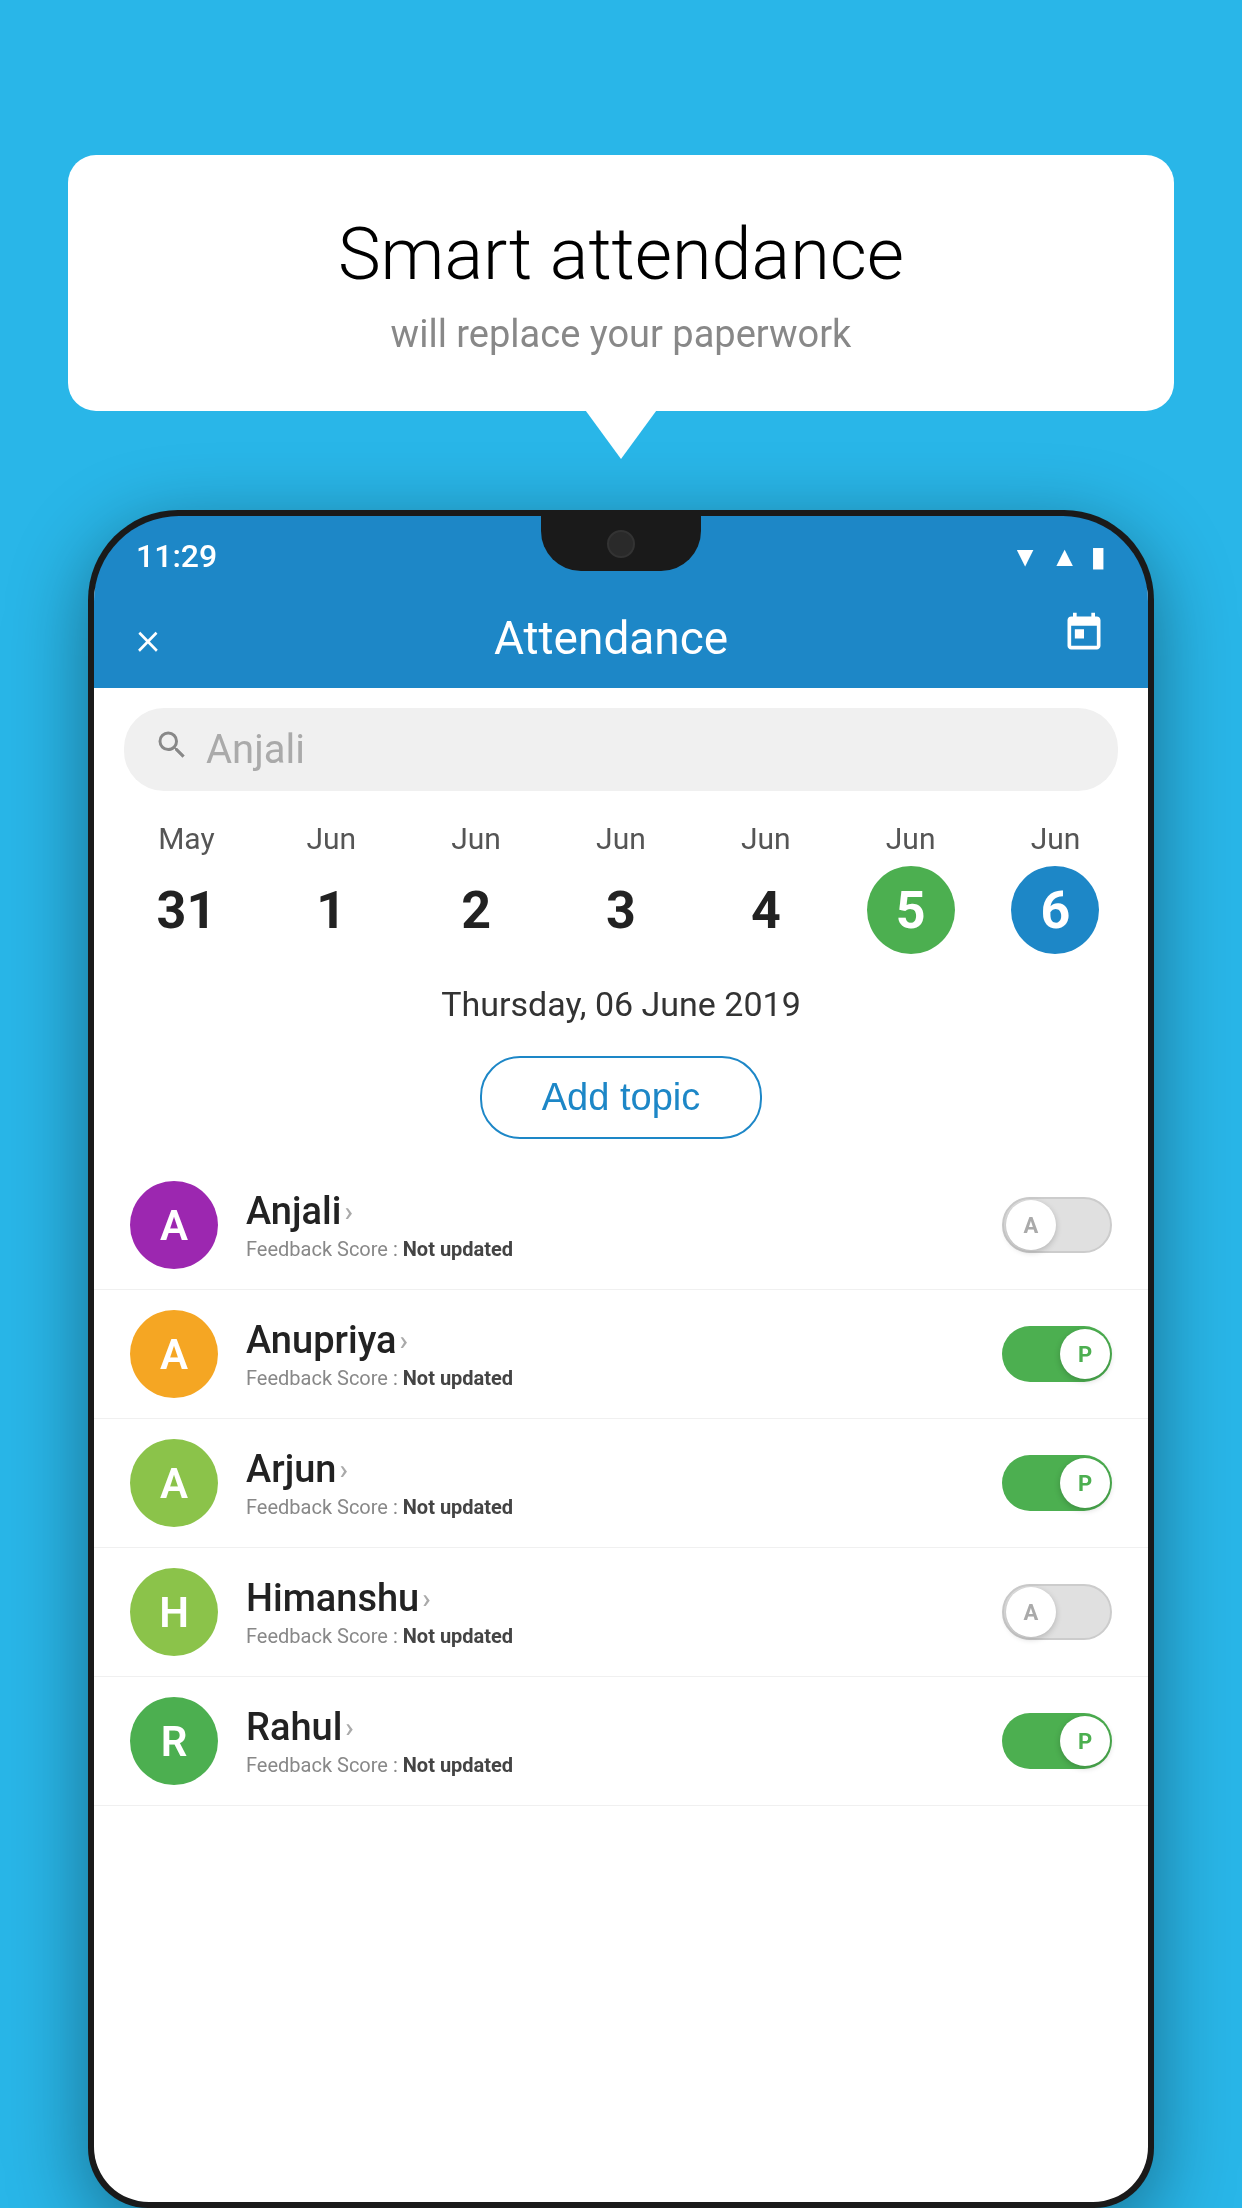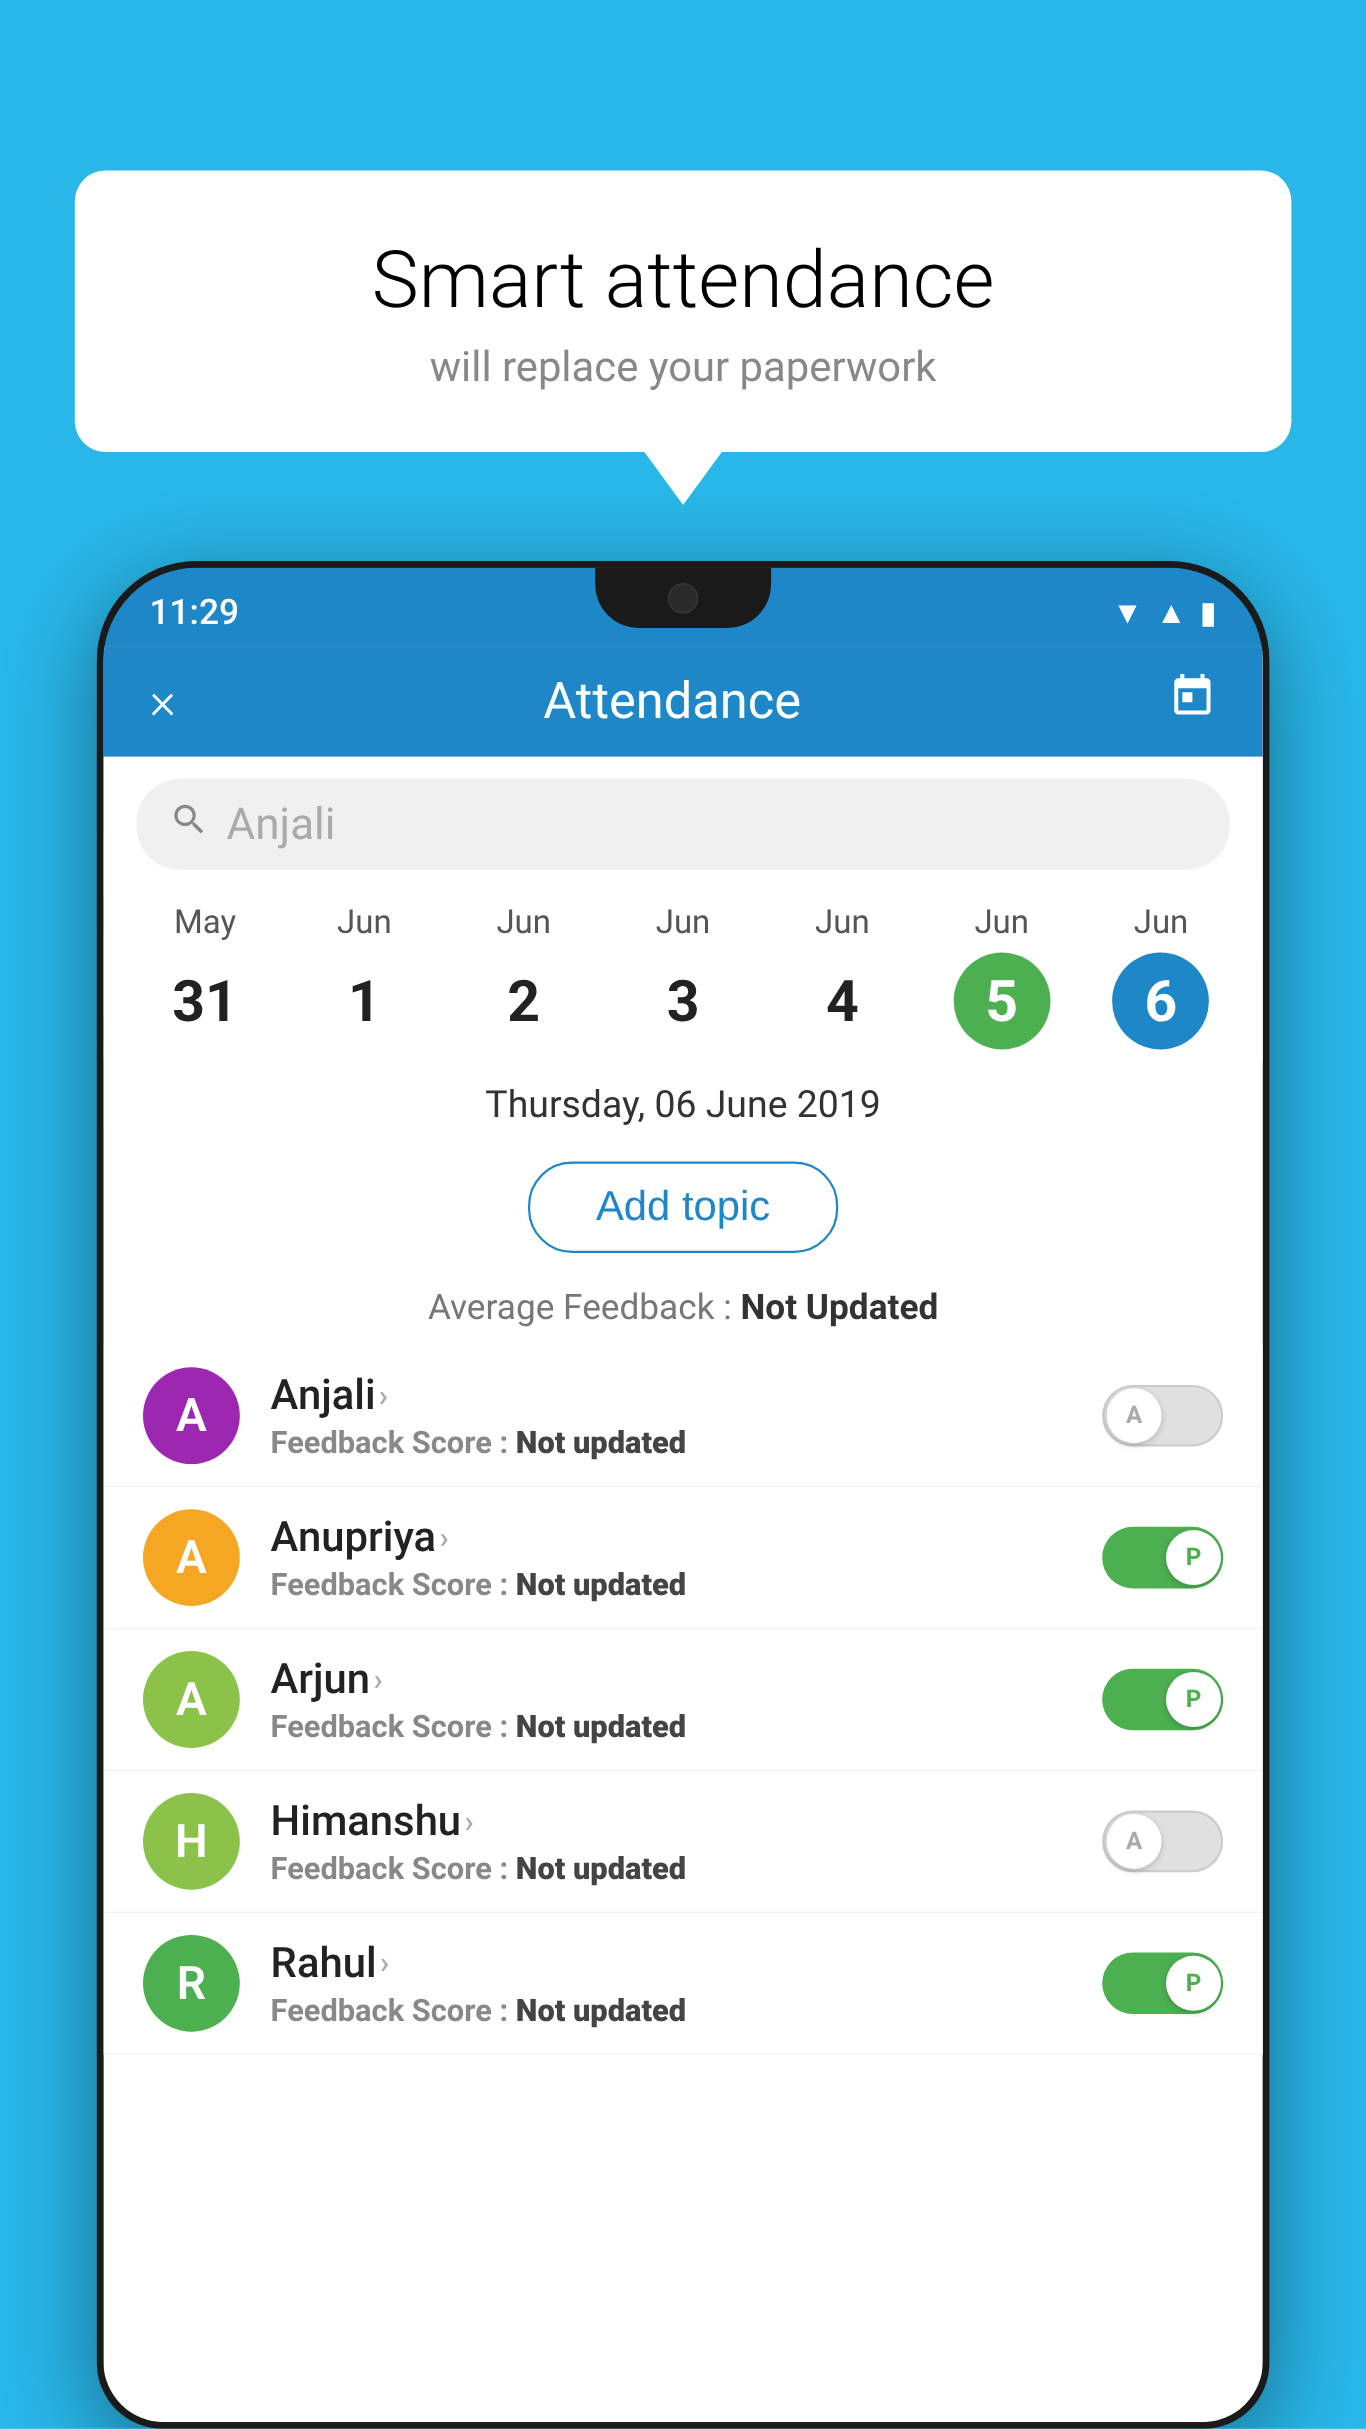--- a/index.html
+++ b/index.html
@@ -308,24 +308,23 @@
       align-items: center;
       gap: 3px;
     }
 
     .chevron {
       color: #aaa;
       font-size: 28px;
     }
 
     .student-feedback {
-      font-size: 28px;
+      font-size: 20px;
       color: #888;
       margin-top: 4px;
-      font-weight: bold;
     }
 
     .student-feedback strong {
       color: #444;
     }
 
     
     .toggle-container {
       position: relative;
       width: 110px;
@@ -513,24 +512,20 @@
               <div class="cal-date selected">6</div>
             </div>
           </div>
 
         <div class="selected-date-info">Thursday, 06 June 2019</div>
 
         <div style="text-align:center; padding: 10px 0;">
           <button class="add-topic-btn">Add topic</button>
         </div>
 
-        <div class="avg-feedback">
-          <span>Average Feedback :</span>
-          <strong>Not Updated</strong>
-        </div>
 
         <div class="student-list" id="student-list">
         <div class="student-item">
               <div class="student-avatar" style="background-color: rgb(156, 39, 176);">A</div>
               <div class="student-info">
                 <div class="student-name">
                   <span>Anjali</span> 
                   <span class="chevron">›</span>
                 </div>
                 <div class="student-feedback"><span>Feedback Score :</span> <strong>Not updated</strong></div>

